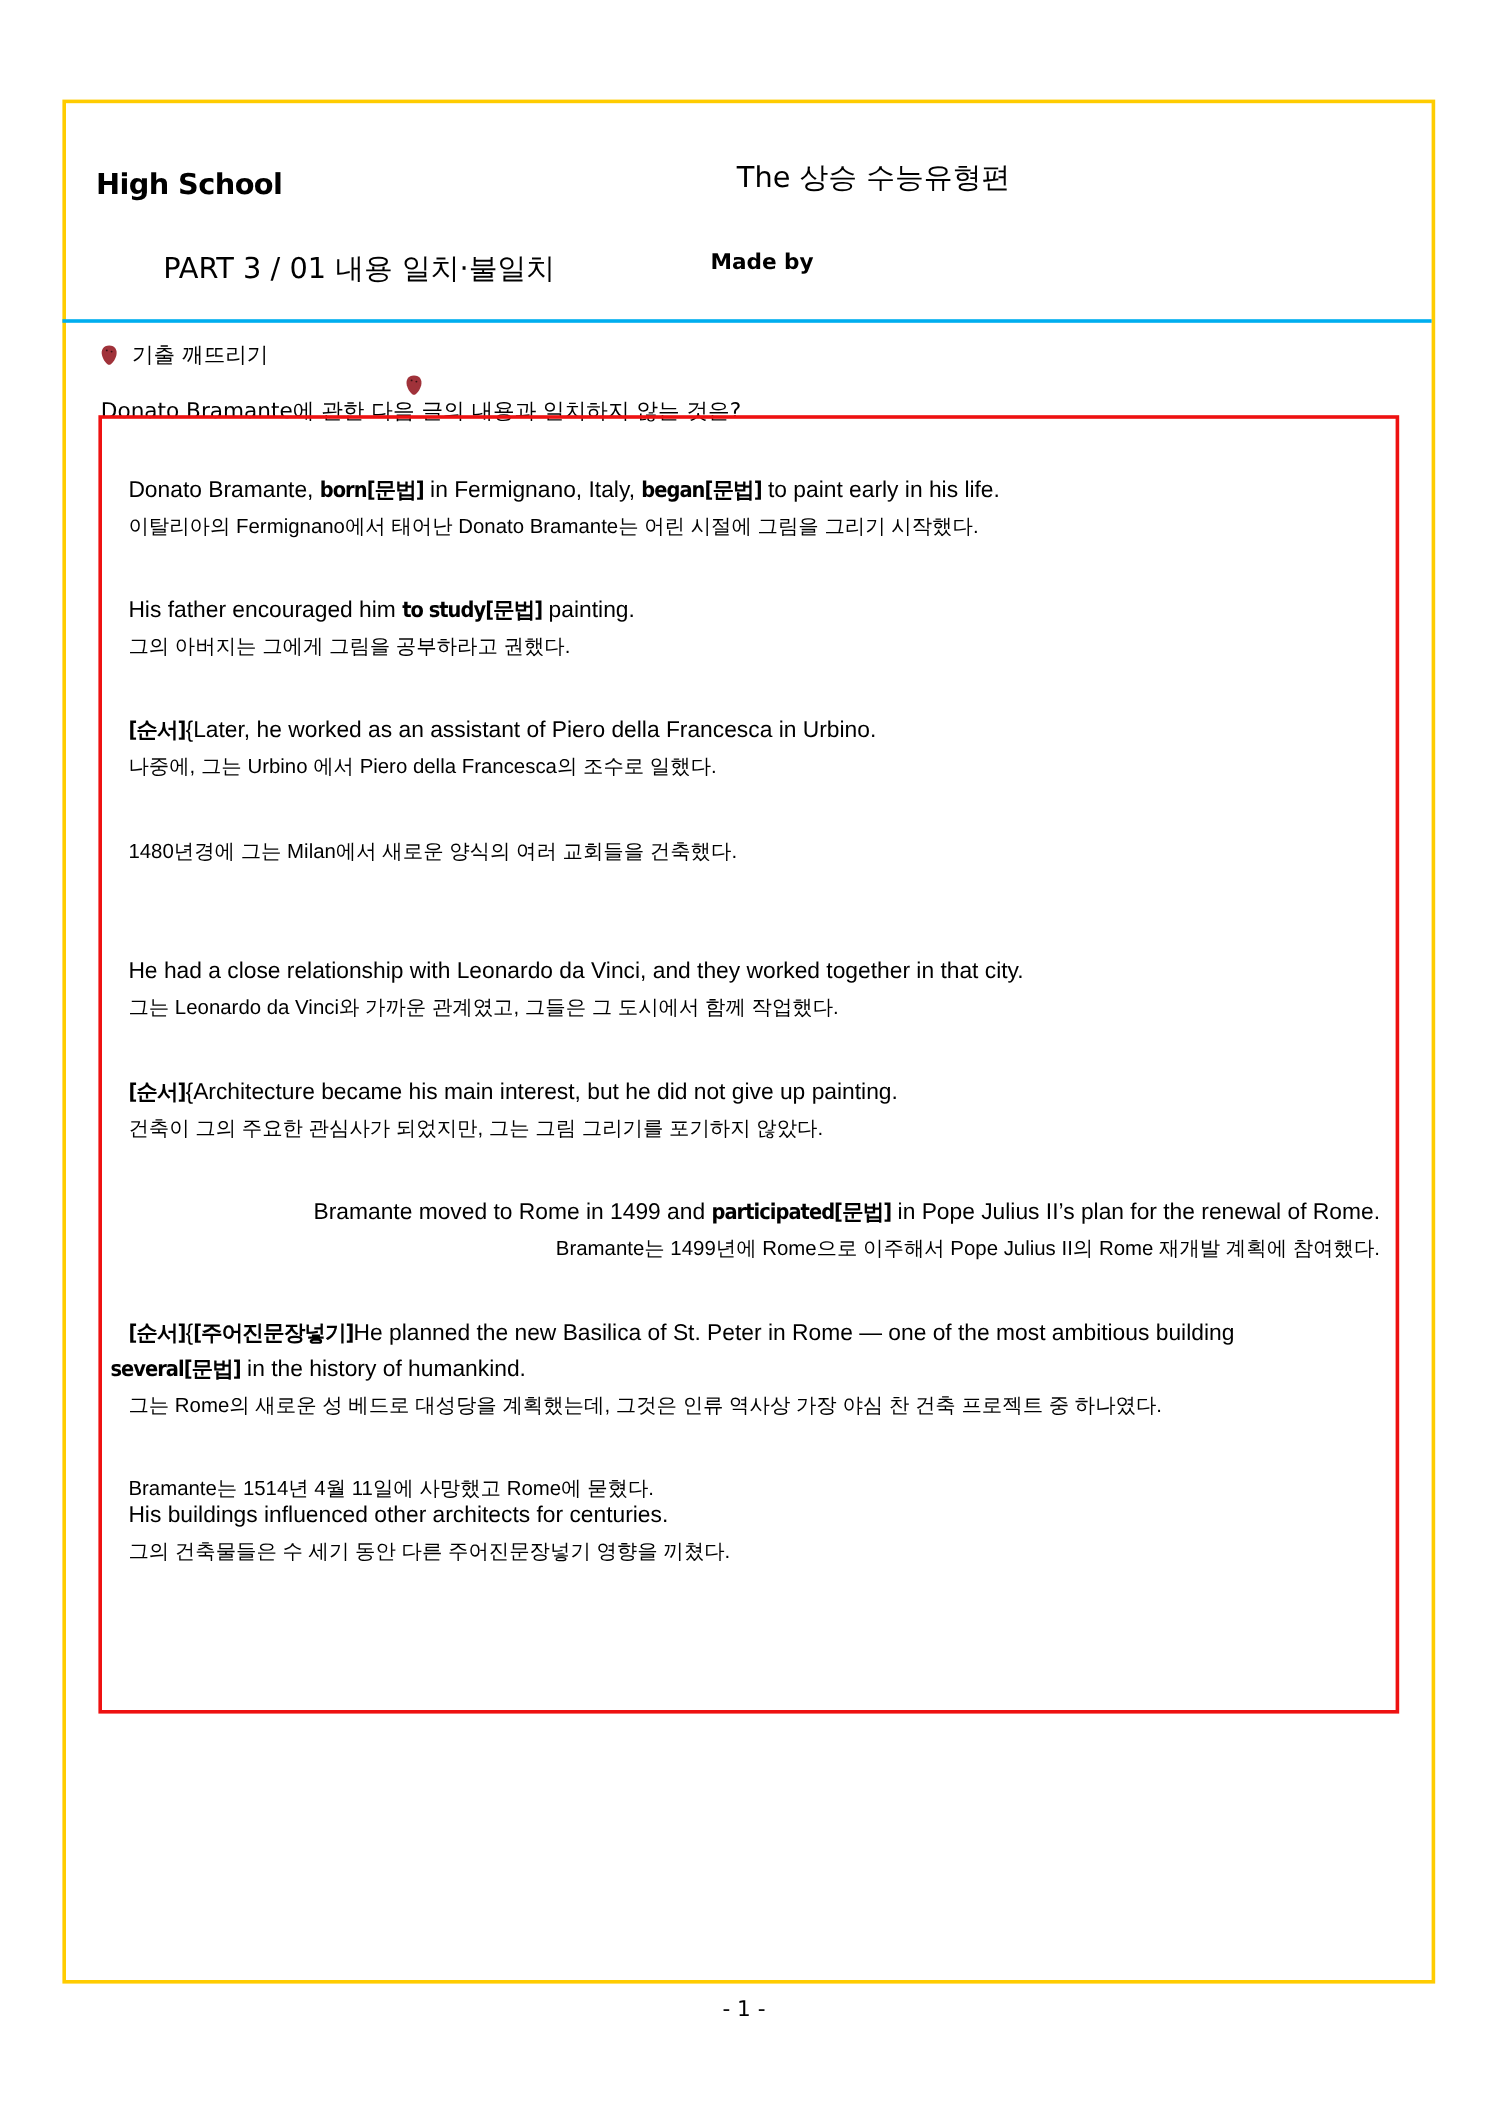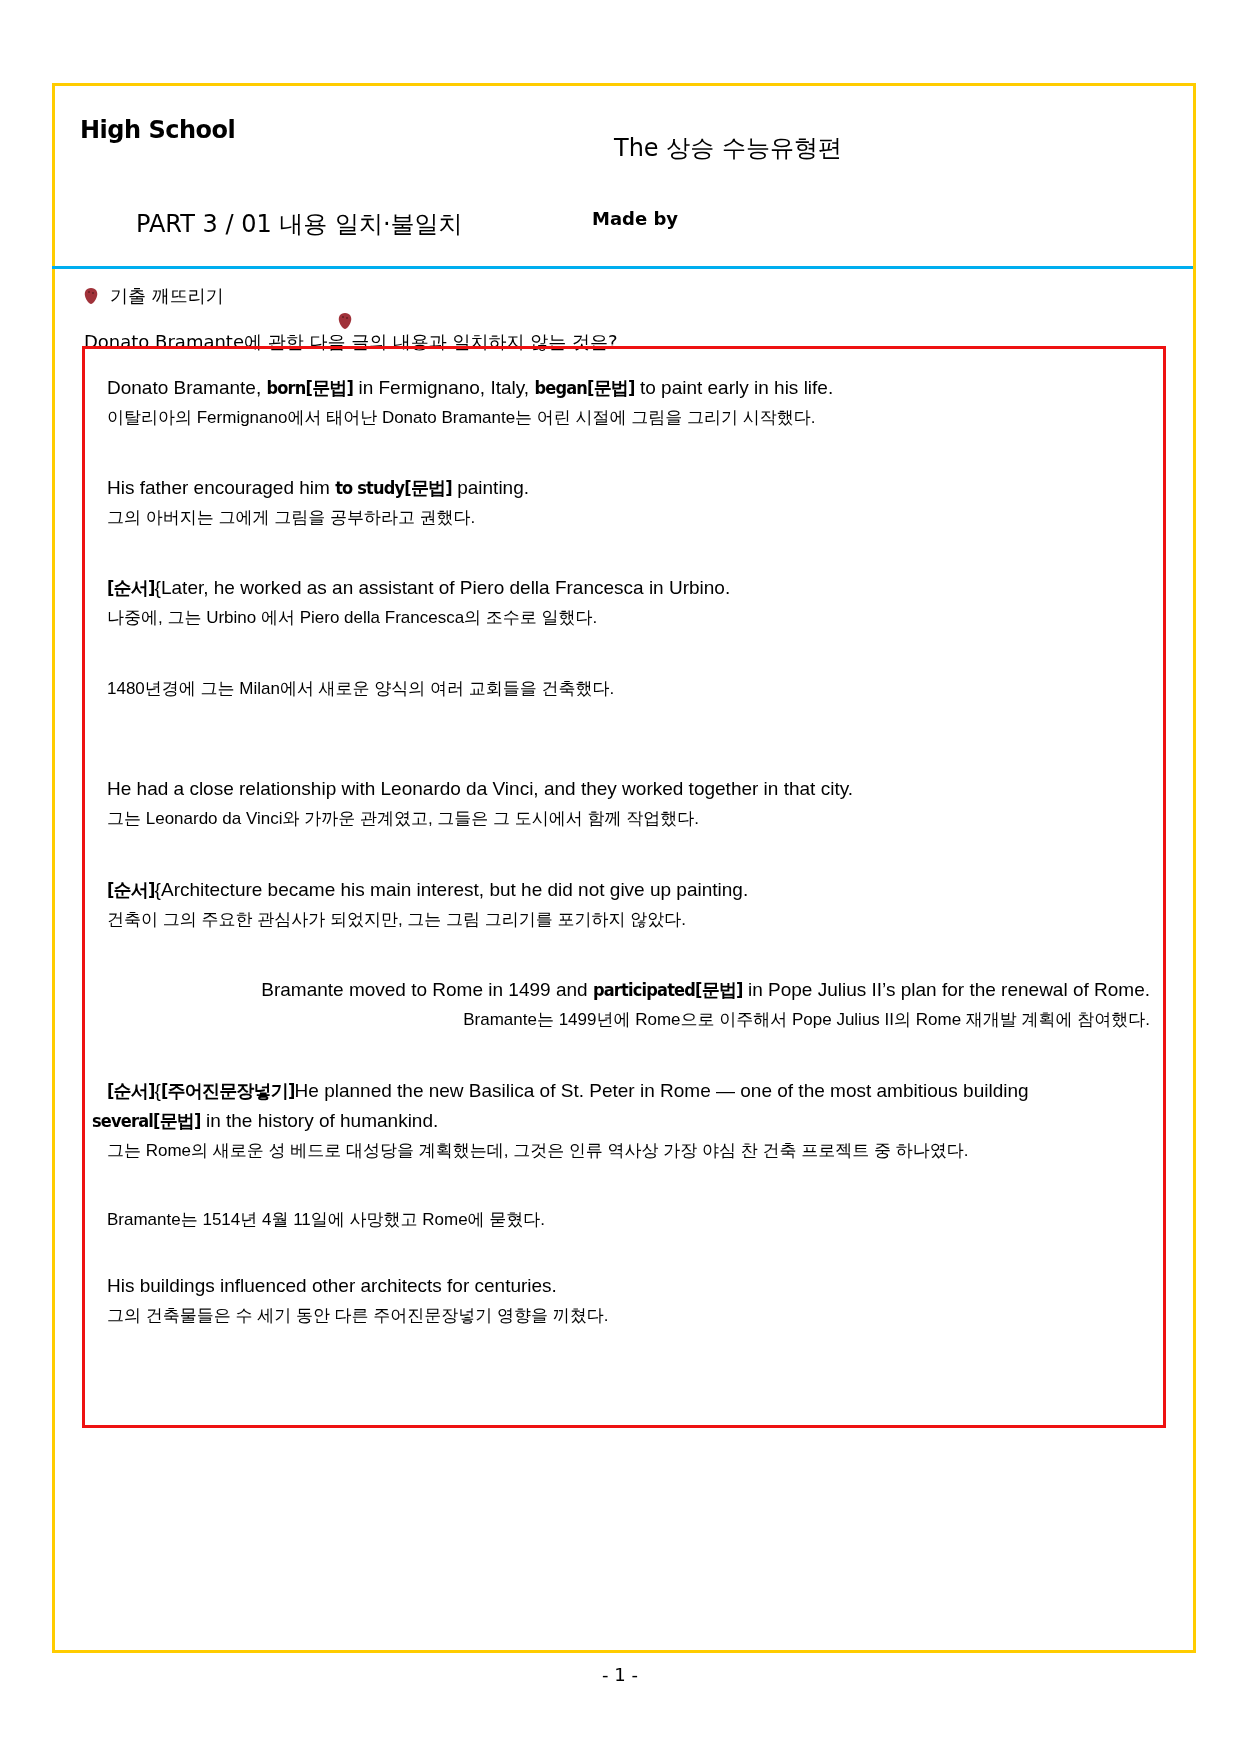--- a/index.html
+++ b/index.html
@@ -1,31 +1,31 @@
 <!DOCTYPE html>
 <html><head>
   <meta charset="utf-8">
   <style>
     html, body { margin:0; padding:0; background:#ffffff; }
     body { width:1240px; height:1752px; position:relative; overflow:hidden;
            font-family:"DejaVu Sans", "Liberation Sans", sans-serif; color:#000; }
     .frame { position:absolute; left:52px; top:83px; width:1138px; height:1564px;
              border:3px solid #FFCC00; box-sizing:content-box; }
-    .hdr-left-title { position:absolute; left:80px; top:116px; font-size:24px; font-weight:bold;
+    .hdr-left-title { position:absolute; left:80px; top:140px; font-size:24px; font-weight:bold;
                       letter-spacing:-0.5px; }
     .hdr-right-title { position:absolute; left:614px; top:132px; font-size:24px; }
     .hdr-part { position:absolute; left:136px; top:208px; font-size:24px; }
     .hdr-made { position:absolute; left:592px; top:208px; font-size:18px; font-weight:bold; }
     .blue-rule { position:absolute; left:52px; top:266px; width:1141px; height:3px; background:#00AEEF; }
     .bullet-row { position:absolute; left:84px; font-size:18px; display:flex; align-items:center; }
     .bullet-row .berry { width:14px; height:18px; margin-right:12px; position:relative; }
     .berry svg { display:block; }
     .red-box { position:absolute; left:82px; top:346px; width:1078px; height:1076px;
                border:3px solid #EE1111; }
-    .para { position:absolute; left:107px; right:90px; font-family:"Liberation Sans Narrow","Liberation Sans", sans-serif; }
+    .para { position:absolute; left:107px; right:90px; font-family:"Liberation Sans Narrow","Liberation Sans", sans-serif;margin-top:21px; }
     .en { font-size:19px; line-height:30px; white-space:nowrap; font-stretch:condensed; }
     .ko { font-size:17px; line-height:30px; white-space:nowrap; }
     .en b { font-family:"DejaVu Sans", sans-serif; font-weight:bold; letter-spacing:-0.8px; font-size:18px; }
     .tag { font-family:"DejaVu Sans", sans-serif; font-weight:bold; font-size:16px; letter-spacing:-1px; }
     .justify { white-space:normal; text-align:justify; text-align-last:left; }
     .page-num { position:absolute; left:0; right:0; top:1664px; text-align:center; font-size:18px; }
   </style>
 </head>
 <body>
 
@@ -97,18 +97,18 @@
 <div class="para" style="top:1076px; left:92px; right:92px;">
   <div class="en justify" style="padding-left:15px; text-indent:0;"><b class="tag">[순서]</b><span>{</span><b class="tag">[주어진문장넣기]</b><span>He planned the new Basilica of St. Peter in Rome — one of the most ambitious building </span></div>
   <div class="en"><b>several</b><b class="tag">[문법]</b><span> in the history of humankind.</span></div>
   <div class="ko" style="padding-left:15px;">그는 Rome의 새로운 성 베드로 대성당을 계획했는데, 그것은 인류 역사상 가장 야심 찬 건축 프로젝트 중 하나였다.</div>
 </div>
 
 <div class="para" style="top:1205px;">
   <div class="ko">Bramante는 1514년 4월 11일에 사망했고 Rome에 묻혔다.</div>
 </div>
 
-<div class="para" style="top:1271px;">
+<div class="para" style="top:1227px;">
   <div class="en">His buildings influenced other architects for centuries.</div>
   <div class="ko">그의 건축물들은 수 세기 동안 다른 주어진문장넣기 영향을 끼쳤다.</div>
 </div>
 
 <div class="page-num">- 1 -</div>
 
 </body></html>

